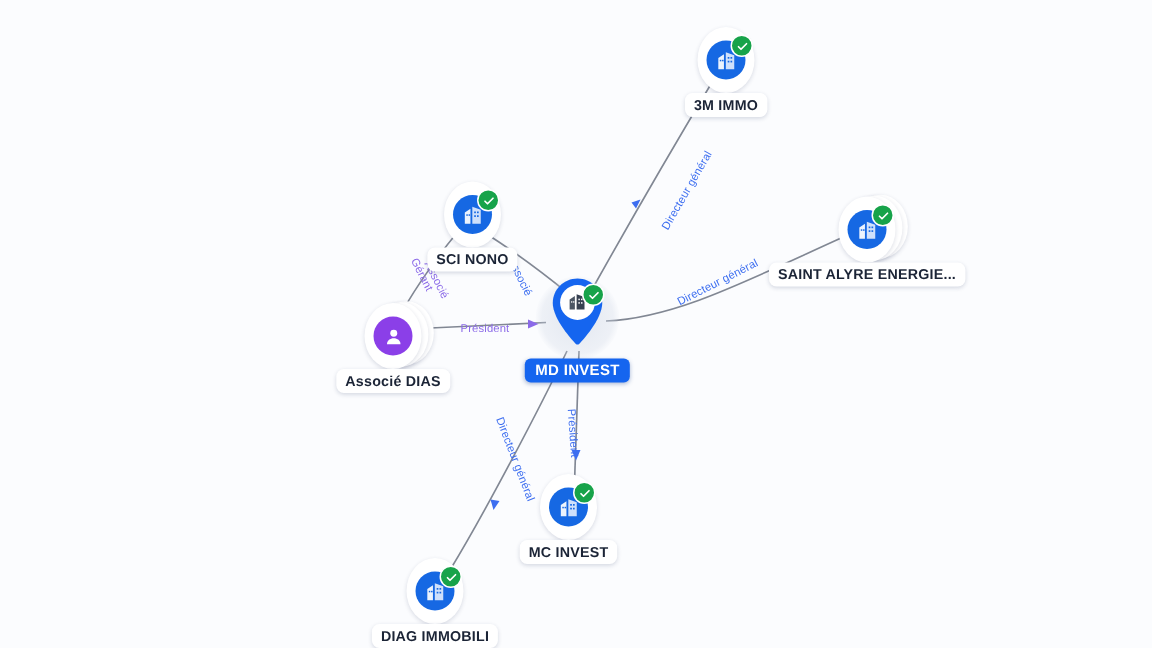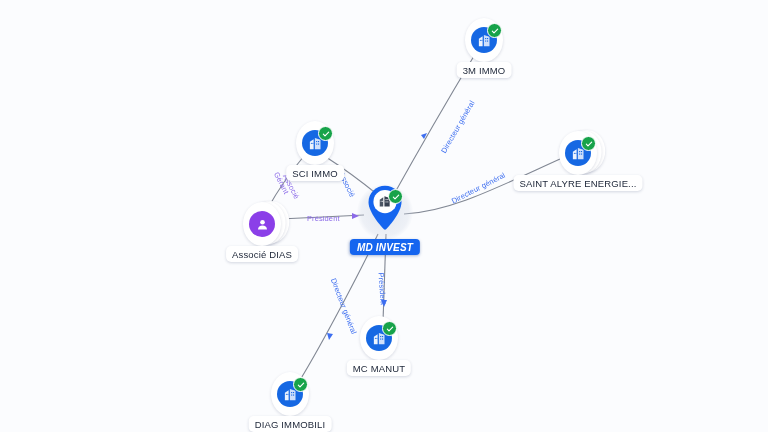--- a/index.html
+++ b/index.html
@@ -99,20 +99,21 @@
     transform: translateX(-50%);
     top: 22px;
     background: #ffffff;
     border-radius: 5px;
     padding: 2.5px 6px;
     font-size: 9.5px;
     color: #1b2436;
     white-space: nowrap;
     box-shadow: 0 1px 3px rgba(30,45,90,.18);
     letter-spacing: .15px;
+    font-weight: bold;
   }
 
   
   .node-root .halo {
     position: absolute;
     left: 50%; top: 50%;
     transform: translate(-50%,-50%);
     width: 56px; height: 56px;
     border-radius: 50%;
     background: radial-gradient(circle, rgba(206,214,228,.55) 0%, rgba(206,214,228,.30) 60%, rgba(206,214,228,0) 72%);
@@ -139,21 +140,20 @@
     top: 27px;
     background: #1565ef;
     color: #ffffff;
     border-radius: 4px;
     padding: 2.5px 7px;
     font-size: 10px;
     font-weight: 700;
     white-space: nowrap;
     letter-spacing: .2px;
     box-shadow: 0 1px 3px rgba(20,60,140,.35);
-    font-style: italic;
   }
 </style>
 </head>
 <body>
 
 <div id="graph-canvas">
 
   <svg id="edge-layer" viewBox="0 0 768 432">
 
     <path class="edge-path" d="M 393 196 C 412 162 450 96 474 56"></path>
@@ -223,21 +223,21 @@
         <rect x="16" y="8" width="1.8" height="1.8" fill="#1668e3"></rect>
         <rect x="13" y="12" width="1.8" height="1.8" fill="#1668e3"></rect>
         <rect x="16" y="12" width="1.8" height="1.8" fill="#1668e3"></rect>
       </svg>
     </div>
     <div class="check-badge">
       <svg width="8" height="8" viewBox="0 0 24 24">
           <path d="M4 12.5l5 5L20 6.5" stroke="#ffffff" stroke-width="3.4" fill="none" stroke-linecap="round" stroke-linejoin="round"></path>
         </svg>
     </div>
-    <div class="node-label">SCI IMMO</div>
+    <div class="node-label">SCI NONO</div>
   </div>
 
   <div class="node" style="left:578px; top:153px;">
     <div class="node-stack">
       <div class="stack-card s3"></div>
       <div class="stack-card s2"></div>
       <div class="stack-card s1"></div>
     </div>
     <div class="node-disc">
       <svg width="15" height="15" viewBox="0 0 24 24">
@@ -288,21 +288,21 @@
         <rect x="16" y="8" width="1.8" height="1.8" fill="#1668e3"></rect>
         <rect x="13" y="12" width="1.8" height="1.8" fill="#1668e3"></rect>
         <rect x="16" y="12" width="1.8" height="1.8" fill="#1668e3"></rect>
       </svg>
     </div>
     <div class="check-badge">
       <svg width="8" height="8" viewBox="0 0 24 24">
           <path d="M4 12.5l5 5L20 6.5" stroke="#ffffff" stroke-width="3.4" fill="none" stroke-linecap="round" stroke-linejoin="round"></path>
         </svg>
     </div>
-    <div class="node-label">MC MANUT</div>
+    <div class="node-label">MC INVEST</div>
   </div>
 
   <div class="node" style="left:290px; top:394px;">
     <div class="node-stack">
       <div class="stack-card s1"></div>
     </div>
     <div class="node-disc">
       <svg width="15" height="15" viewBox="0 0 24 24">
         <path d="M3 21V9l6-4v16H3z" fill="#ffffff" opacity=".92"></path>
         <path d="M11 21V3l9 3v15h-9z" fill="#cfe0fb"></path>

